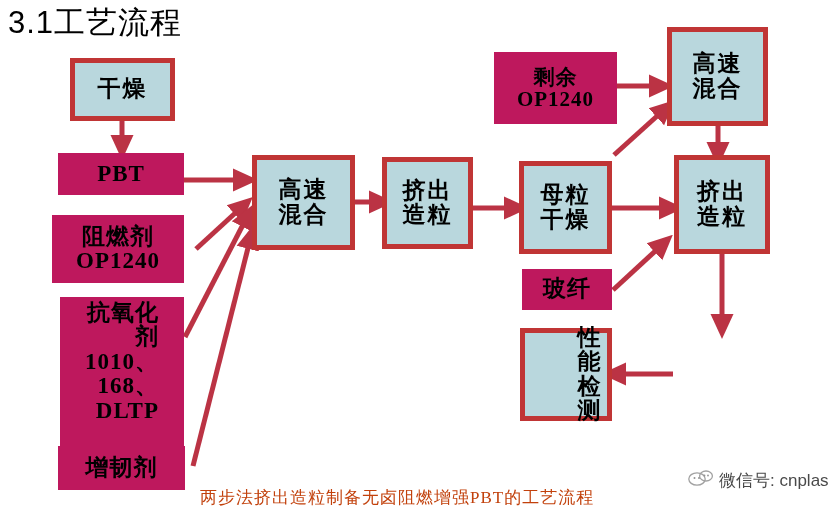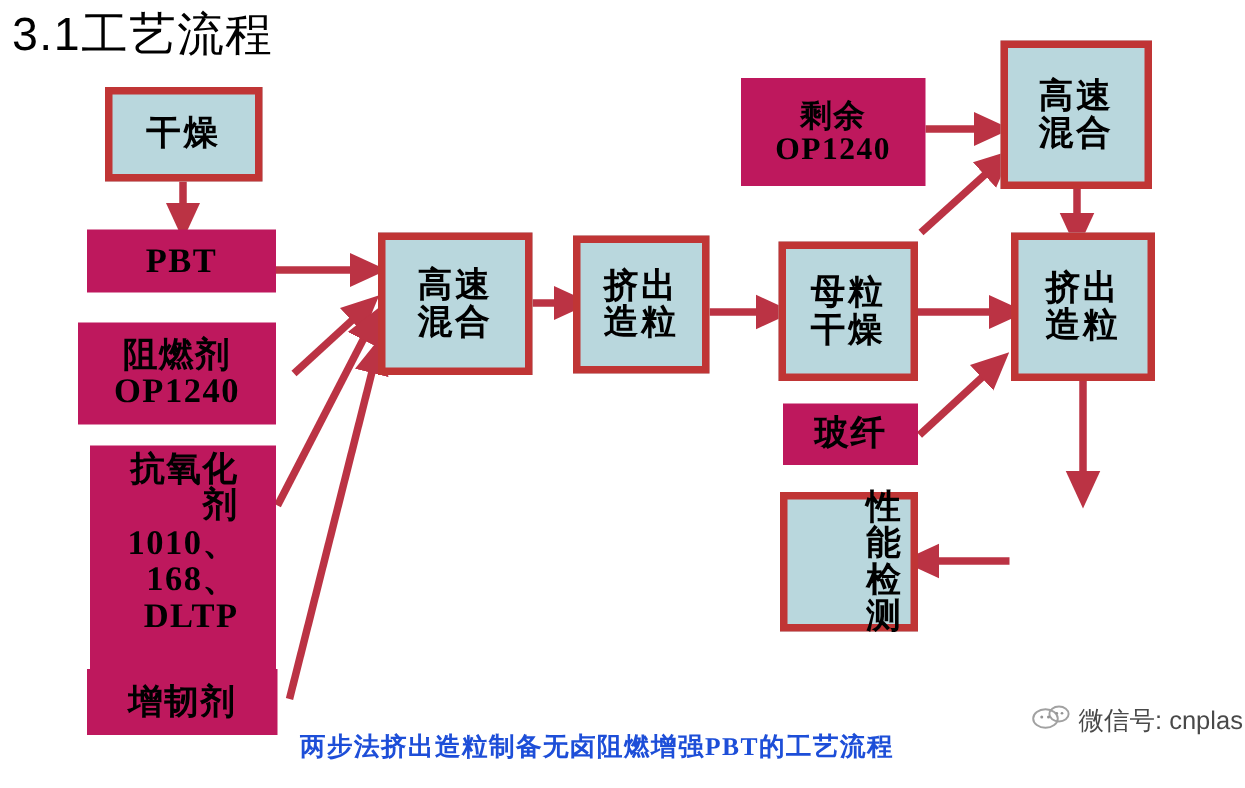--- a/index.html
+++ b/index.html
@@ -45,23 +45,23 @@
   }
   .node.yellow.small{font-size:21px;}
 
   
   #arrows{position:absolute;left:0;top:0;width:830px;height:525px;pointer-events:none;}
 
   
   .caption{
     position:absolute;
     font-family:"Liberation Serif", serif;
-    font-weight:bold;
+    font-weight:normal;
     font-size:17px;
-    color:#1d4ed8;
+    color:#c2410c;
     letter-spacing:1px;
     white-space:nowrap;
   }
 
   
   .watermark{
     position:absolute;
     display:flex;align-items:center;gap:5px;
     font-family:"Liberation Sans", sans-serif;
     font-size:17px;

